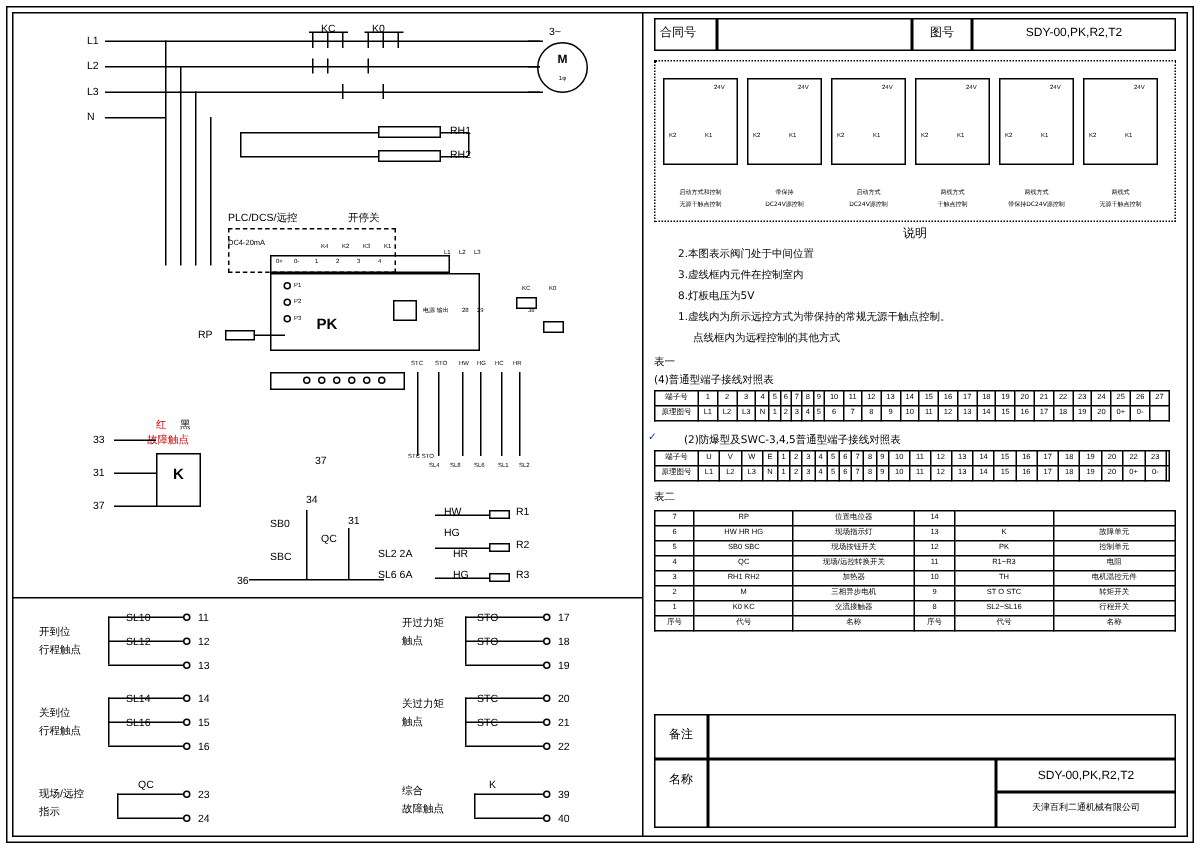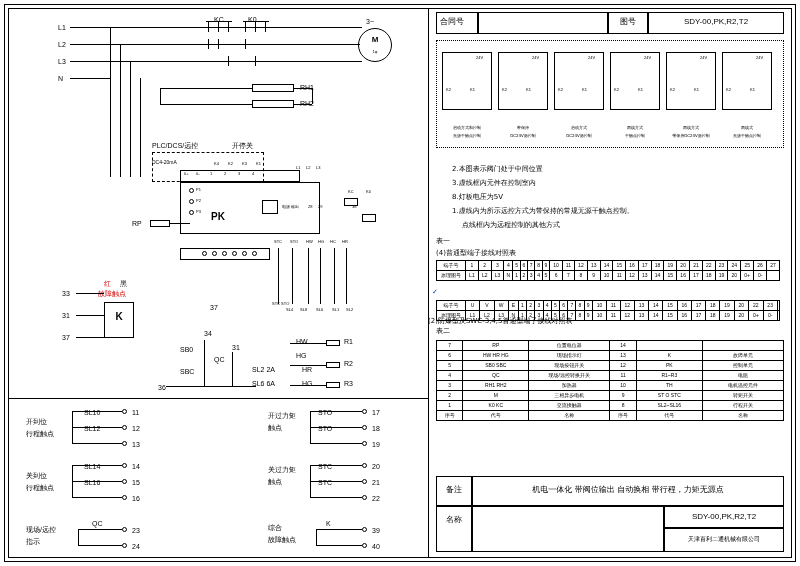--- a/index.html
+++ b/index.html
@@ -333,20 +333,21 @@
   <div class="txtc xs cn" style="left:662px;top:126px;width:58px;">两线方式</div>
   <div class="txtc xs cn" style="left:654px;top:134px;width:74px;">带保持DC24V源控制</div>
 
   <div class="bd" style="left:722px;top:52px;width:50px;height:58px;"></div>
   <div class="txt xs" style="left:756px;top:56px;">24V</div>
   <div class="txt xs" style="left:726px;top:88px;">K2</div>
   <div class="txt xs" style="left:750px;top:88px;">K1</div>
   <div class="txtc xs cn" style="left:718px;top:126px;width:58px;">两线式</div>
   <div class="txtc xs cn" style="left:712px;top:134px;width:70px;">无源干触点控制</div>
 
+  <div class="txtc cn md" style="left:436px;top:152px;width:348px;">说明</div>
   <div class="txt cn" style="left:452px;top:166px;">2.本图表示阀门处于中间位置</div>
   <div class="txt cn" style="left:452px;top:180px;">3.虚线框内元件在控制室内</div>
   <div class="txt cn" style="left:452px;top:194px;">8.灯板电压为5V</div>
   <div class="txt cn" style="left:452px;top:208px;">1.虚线内为所示远控方式为带保持的常规无源干触点控制。</div>
   <div class="txt cn" style="left:462px;top:222px;">点线框内为远程控制的其他方式</div>
 
   <div class="txt cn" style="left:436px;top:238px;">表一</div>
   <div class="txt cn" style="left:436px;top:250px;">(4)普通型端子接线对照表</div>
 
   <table class="grid" style="left:436px;top:260px;width:344px;">
@@ -408,21 +409,21 @@
       <td>19</td>
       <td>20</td>
       <td>0+</td>
       <td>0-</td>
       <td></td>
     </tr>
   </tbody>
     </table>
 
   <div class="txt blue" style="left:432px;top:288px;">✓</div>
-  <div class="txt cn" style="left:428px;top:290px;margin-top:28px;">(2)防爆型及SWC-3,4,5普通型端子接线对照表</div>
+  <div class="txt cn" style="left:456px;top:290px;">(2)防爆型及SWC-3,4,5普通型端子接线对照表</div>
 
   <table class="grid" style="left:436px;top:300px;width:344px;">
     <tbody>
         <tr>
       <td style="width:28px;">端子号</td>
       <td>U</td>
       <td>V</td>
       <td>W</td>
       <td>E</td>
       <td>1</td>
@@ -549,21 +550,20 @@
       <td>序号</td>
       <td>代号</td>
       <td>名称</td>
     </tr>
   </tbody>
     </table>
 
   <div class="bd" style="left:436px;top:476px;width:36px;height:30px;"></div>
   <div class="txtc cn md" style="left:436px;top:486px;width:36px;">备注</div>
   <div class="bd" style="left:472px;top:476px;width:312px;height:30px;"></div>
-  <div class="txtc cn md" style="left:472px;top:486px;width:312px;">机电一体化 带阀位输出 自动换相 带行程，力矩无源点</div>
 
   <div class="bd" style="left:436px;top:506px;width:36px;height:46px;"></div>
   <div class="txtc cn md" style="left:436px;top:516px;width:36px;">名称</div>
   <div class="bd" style="left:472px;top:506px;width:192px;height:46px;"></div>
   <div class="bd" style="left:664px;top:506px;width:120px;height:22px;"></div>
   <div class="txtc md" style="left:664px;top:513px;width:120px;">SDY-00,PK,R2,T2</div>
   <div class="bd" style="left:664px;top:528px;width:120px;height:24px;"></div>
   <div class="txtc cn" style="left:664px;top:536px;width:120px;font-size:6px;">天津百利二通机械有限公司</div>
 
 </div>

